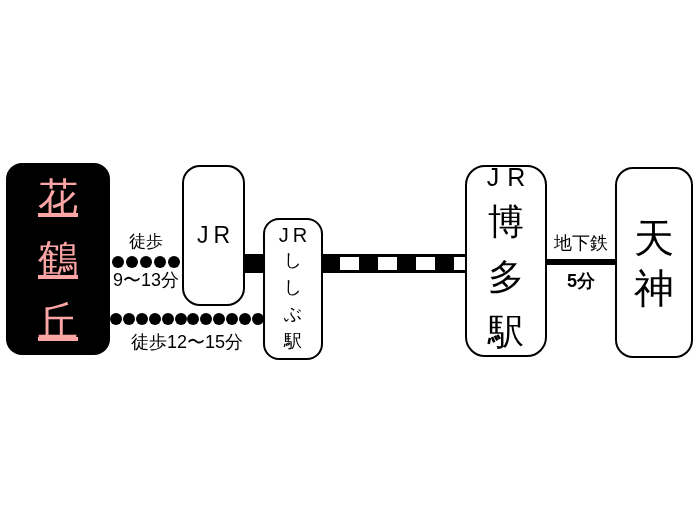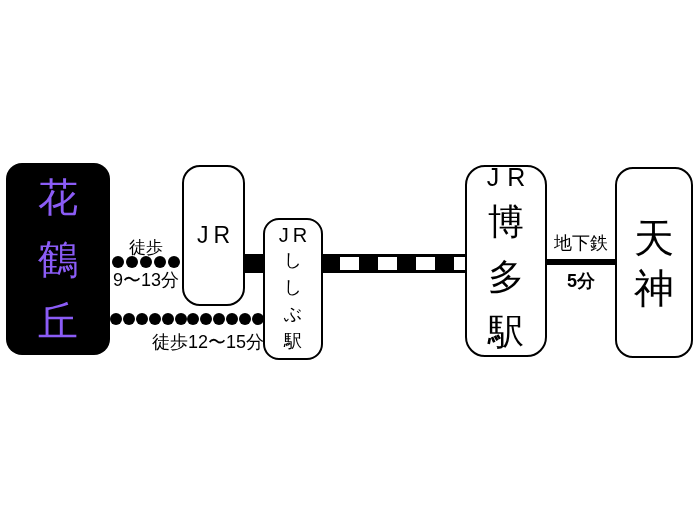--- a/index.html
+++ b/index.html
@@ -16,21 +16,21 @@
     position:absolute;
     box-sizing:border-box;
     background:#fff;
     border:2px solid #000;
     display:flex;
     flex-direction:column;
     align-items:center;
     justify-content:center;
     z-index:2;
   }
-  .box.filled{background:#000;color:#8b5cf6;border:none;}
+  .box.filled{background:#000;color:#fca5a5;border:none;text-decoration:underline;}
   .vtext{
     word-break:break-all;
     text-align:center;
     white-space:normal;
   }
   .jr-prefix{
     letter-spacing:5px;
     text-indent:5px;
     text-align:right;
     font-weight:400;
@@ -99,30 +99,30 @@
   }
   .dot{
     width:12px;height:12px;
     background:#000;
     border-radius:50%;
     flex:0 0 auto;
   }
   #walk1-dots{left:112px;top:256px;width:68px;height:12px;}
   #walk1-label-top{
     position:absolute;left:112px;top:230px;width:68px;
-    text-align:center;font-size:17px;white-space:nowrap;margin-top:6px;
+    text-align:center;font-size:17px;white-space:nowrap;
   }
   #walk1-label-bottom{
     position:absolute;left:112px;top:268px;width:68px;
     text-align:center;font-size:18px;white-space:nowrap;
   }
   #walk2-dots{left:110px;top:313px;width:154px;height:12px;}
   #walk2-label-bottom{
     position:absolute;left:110px;top:330px;width:154px;
-    text-align:right;font-size:18px;white-space:nowrap;
+    text-align:center;font-size:18px;white-space:nowrap;
   }
 </style>
 </head>
 <body>
 
 <div id="canvas">
 
   <div class="box filled" id="origin-box">
     <div class="vtext">花鶴丘</div>
   </div>

